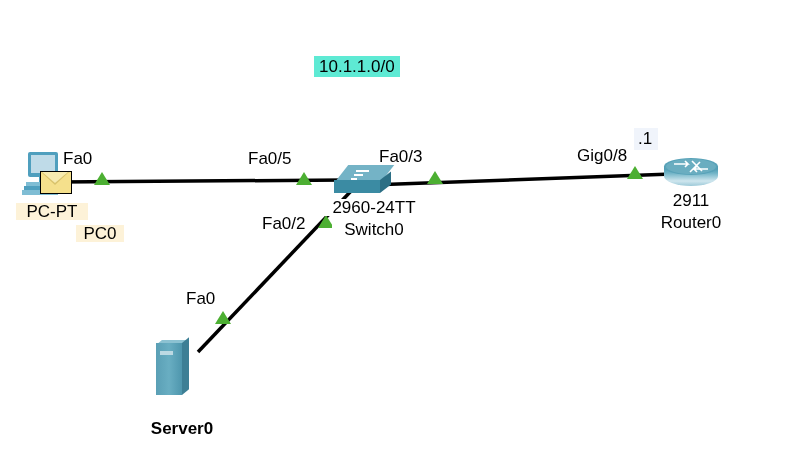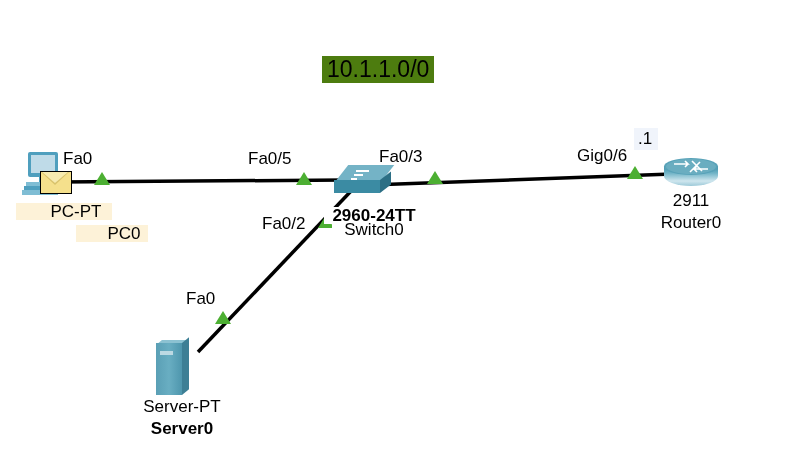--- a/index.html
+++ b/index.html
@@ -35,27 +35,25 @@
     background: #ffffff;
     padding: 0 1px;
   }
   .device-label {
     font-size: 17px;
     text-align: center;
     background: #ffffff;
   }
   .device-label.highlight {
     background: #fdf2d8;
-    padding-left: 24px;
   }
   .net-label {
-    font-size: 23px;
-    background: #4d7c0f;
+    font-size: 17px;
+    background: #5eead4;
     padding: 2px 5px;
-    margin-left: 8px;
   }
   .ip-label {
     font-size: 17px;
     background: #f0f4fb;
     padding: 2px 6px 3px 4px;
   }
 
   
   .tri {
     position: absolute;
@@ -279,47 +277,46 @@
 
   <div class="label iface-label" style="left:247px; top:150px;">Fa0/5</div>
   <div class="tri" style="left:296px; top:172px;"></div>
 
   <div class="label iface-label" style="left:378px; top:148px;">Fa0/3</div>
   <div class="tri" style="left:427px; top:171px;"></div>
 
   <div class="label iface-label" style="left:261px; top:215px;">Fa0/2</div>
   <div class="tri" style="left:318px; top:215px;"></div>
 
-  <div class="label device-label" style="left:324px; top:207px; width:100px;font-weight:bold;">2960-24TT</div>
+  <div class="label device-label" style="left:324px; top:199px; width:100px;">2960-24TT</div>
   <div class="label device-label" style="left:332px; top:221px; width:84px;">Switch0</div>
 
   <div class="router" style="left:664px; top:158px;">
     <div class="body"></div>
     <div class="lid"></div>
     <div class="lid-in"></div>
     <svg class="arrows" width="38" height="15" viewBox="0 0 38 15" xmlns="http://www.w3.org/2000/svg">
       <path d="M2 5 L16 5 L13 2 M16 5 L13 8" stroke="#ffffff" stroke-width="1.6" fill="none"></path>
       <path d="M36 10 L22 10 L25 7 M22 10 L25 13" stroke="#ffffff" stroke-width="1.6" fill="none"></path>
       <path d="M20 2 L30 12" stroke="#ffffff" stroke-width="1.6" fill="none"></path>
       <path d="M18 13 L28 3" stroke="#ffffff" stroke-width="1.6" fill="none"></path>
     </svg>
   </div>
 
-  <div class="label iface-label" style="left:576px; top:147px;">Gig0/6</div>
+  <div class="label iface-label" style="left:576px; top:147px;">Gig0/8</div>
   <div class="tri" style="left:627px; top:166px;"></div>
 
   <div class="label device-label" style="left:659px; top:192px; width:64px;">2911</div>
   <div class="label device-label" style="left:652px; top:214px; width:78px;">Router0</div>
 
   <div class="server" style="left:156px; top:340px;">
     <div class="topface"></div>
     <div class="sideface"></div>
     <div class="face"></div>
     <div class="slot"></div>
   </div>
 
   <div class="label iface-label" style="left:185px; top:290px;">Fa0</div>
   <div class="tri" style="left:215px; top:311px;"></div>
 
-  <div class="label device-label" style="left:128px; top:398px; width:108px;">Server-PT</div>
   <div class="label device-label" style="left:140px; top:420px; width:84px;font-weight:bold;">Server0</div>
 
 </div>
 
 </body></html>

